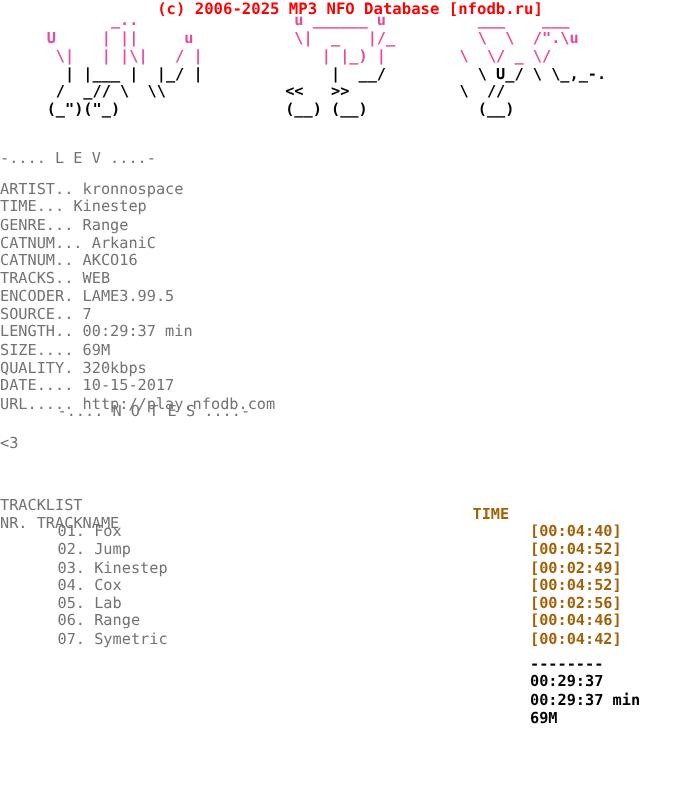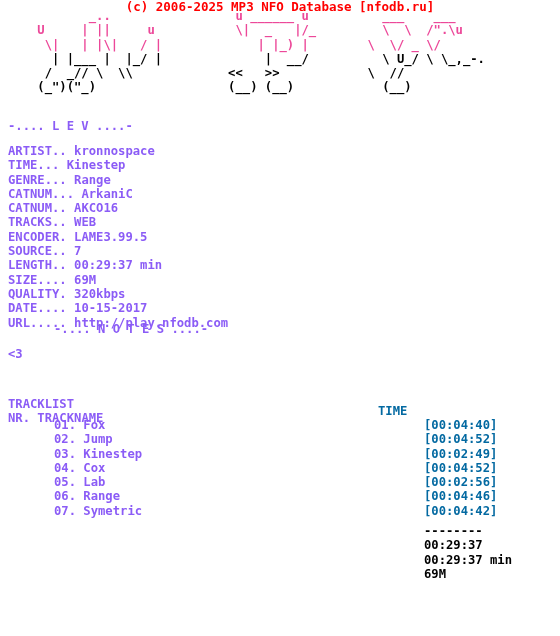--- a/index.html
+++ b/index.html
@@ -45,27 +45,27 @@
     line-height: 14.3px;
     white-space: pre;
     font-weight: bold;
     color: #000000;
     letter-spacing: 0px;
   }
   .art .r { color: #ec4899; }
 
   .block {
     position: absolute;
-    left: 8px;
+    left: 0;
     font-family: "DejaVu Sans Mono", "Liberation Mono", monospace;
     font-size: 12.2px;
     line-height: 14.3px;
     white-space: pre;
-    font-weight: bold;
-    color: #8b5cf6;
+    font-weight: normal;
+    color: #737373;
   }
 
   .sec-title { top: 119px; }
   .meta      { top: 144px; }
   .notes-t   { top: 322px; margin-left: 46px; }
   .notes-b   { top: 347px; }
   .tl-title  { top: 397px; }
   .tl-rows   { top: 418px; }
 
   .tl-row {
@@ -88,21 +88,21 @@
   }
 
   .time-col {
     position: absolute;
     left: 378px;
     font-family: "DejaVu Sans Mono", "Liberation Mono", monospace;
     font-size: 12.2px;
     line-height: 14.3px;
     white-space: pre;
     font-weight: bold;
-    color: #0369a1;
+    color: #a16207;
   }
   .time-head { top: 404px; }
   .time-rows { top: 418px; }
 </style>
 </head>
 <body>
 
 <div id="page">
 
   <div class="hdr">(c) 2006-2025 MP3 NFO Database [nfodb.ru]</div>

